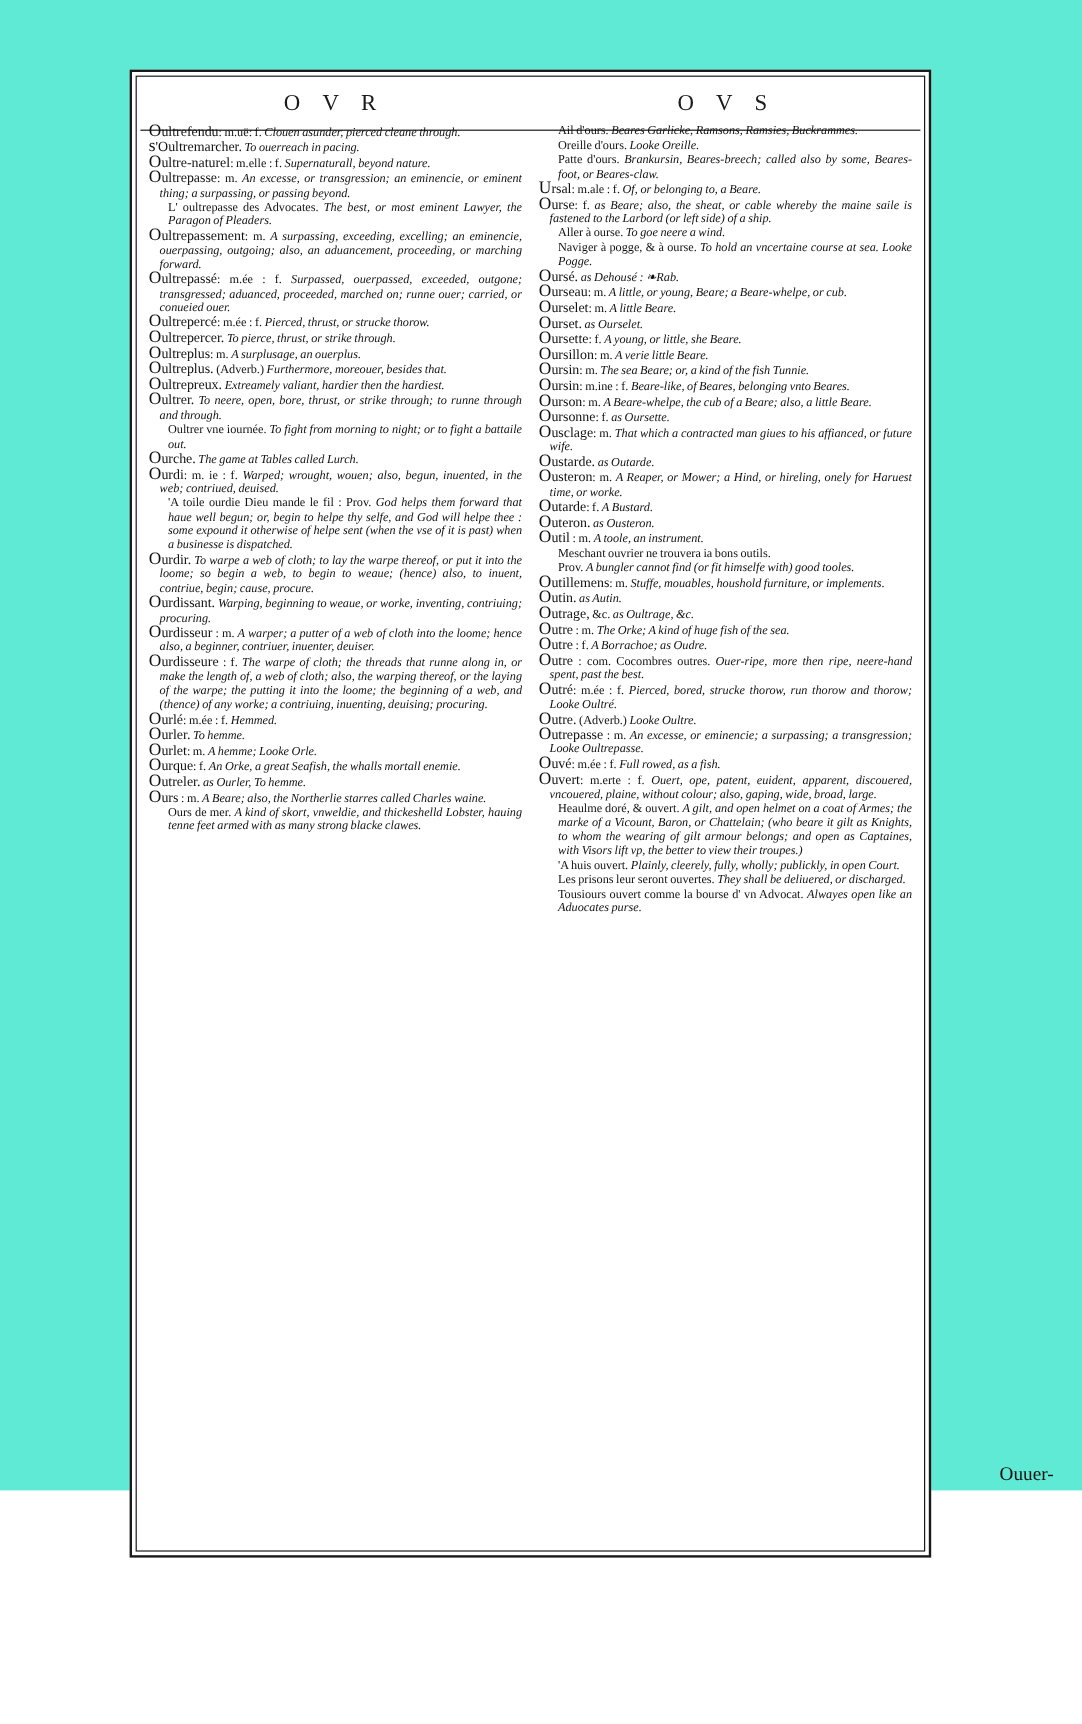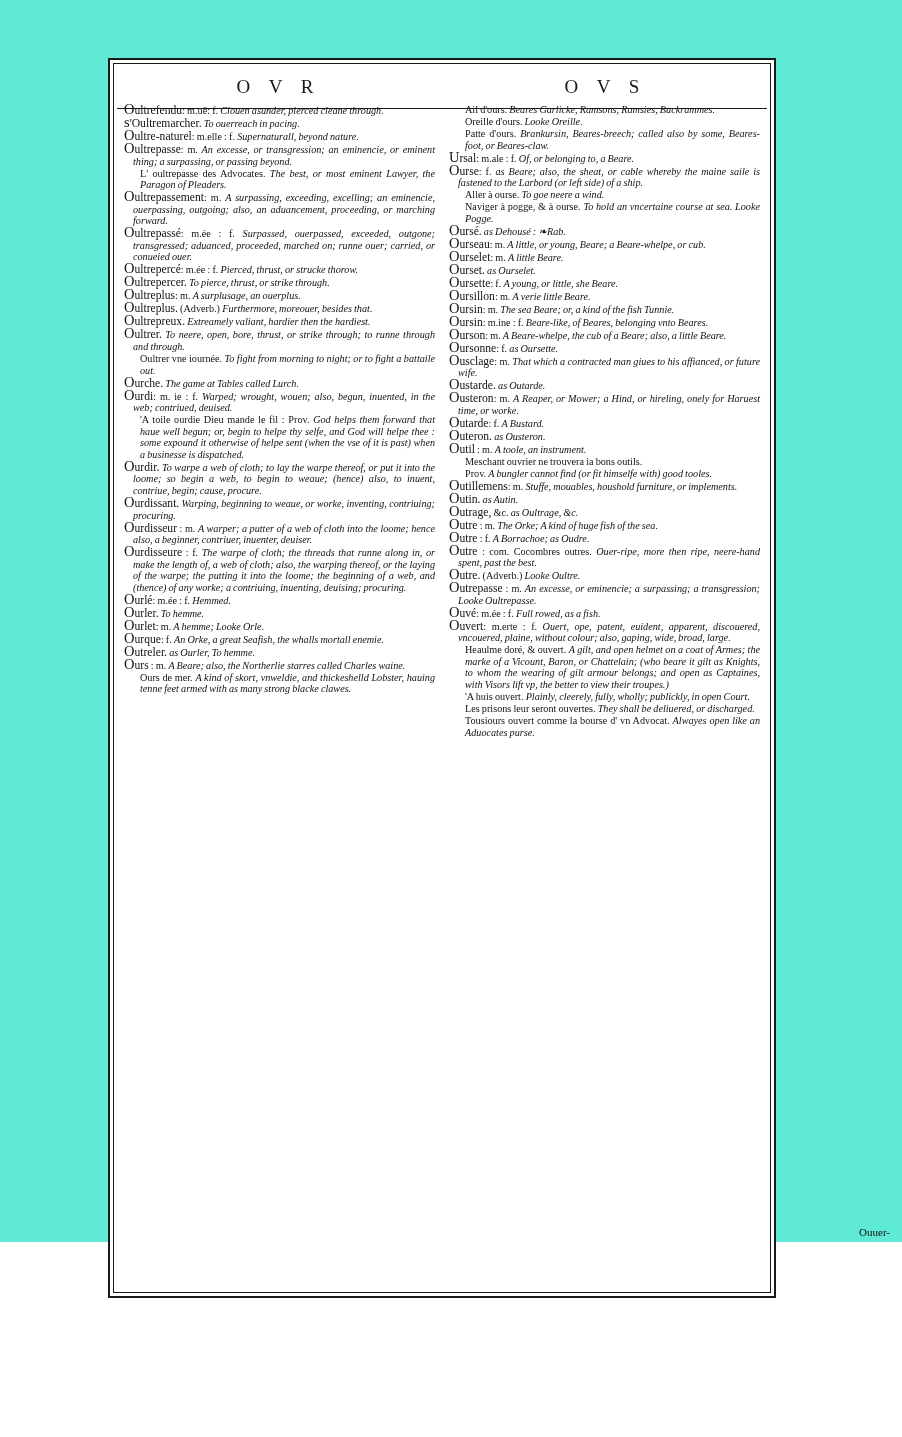--- a/index.html
+++ b/index.html
@@ -100,23 +100,23 @@
     line-height: 10px;
   }
   .it {
     font-style: italic;
   }
   .rom {
     font-style: normal;
   }
   .catch {
     position: absolute;
-    right: 12px;
+    right: 24px;
     bottom: 4px;
-    font-size: 11px;
+    font-size: 16px;
     font-style: normal;
   }
   .colwrap {
     position: relative;
     height: 100%;
   }
 </style>
 </head>
 <body>
 
@@ -190,20 +190,21 @@
             <div class="entry"><span class="hw"><span class="hw-cap">O</span>uteron.</span><span class="rom"> </span><span class="it">as Ousteron.</span></div>
             <div class="entry"><span class="hw"><span class="hw-cap">O</span>util</span><span class="rom"> : m. </span><span class="it">A toole, an instrument.</span></div>
             <div class="entry sub"><span class="rom">Meschant ouvrier ne trouvera ia bons outils.</span></div>
             <div class="entry sub"><span class="rom">Prov. </span><span class="it">A bungler cannot find (or fit himselfe with) good tooles.</span></div>
             <div class="entry"><span class="hw"><span class="hw-cap">O</span>utillemens</span><span class="rom">: m. </span><span class="it">Stuffe, mouables, houshold furniture, or implements.</span></div>
             <div class="entry"><span class="hw"><span class="hw-cap">O</span>utin.</span><span class="rom"> </span><span class="it">as Autin.</span></div>
             <div class="entry"><span class="hw"><span class="hw-cap">O</span>utrage,</span><span class="rom"> &amp;c. </span><span class="it">as Oultrage, &amp;c.</span></div>
             <div class="entry"><span class="hw"><span class="hw-cap">O</span>utre</span><span class="rom"> : m. </span><span class="it">The Orke; A kind of huge fish of the sea.</span></div>
             <div class="entry"><span class="hw"><span class="hw-cap">O</span>utre</span><span class="rom"> : f. </span><span class="it">A Borrachoe; as Oudre.</span></div>
             <div class="entry"><span class="hw"><span class="hw-cap">O</span>utre</span><span class="rom"> : com. </span><span class="rom">Cocombres outres. </span><span class="it">Ouer-ripe, more then ripe, neere-hand spent, past the best.</span></div>
+            <div class="entry"><span class="hw"><span class="hw-cap">O</span>utré</span><span class="rom">: m.ée : f. </span><span class="it">Pierced, bored, strucke thorow, run thorow and thorow; Looke Oultré.</span></div>
             <div class="entry"><span class="hw"><span class="hw-cap">O</span>utre.</span><span class="rom"> (Adverb.) </span><span class="it">Looke Oultre.</span></div>
             <div class="entry"><span class="hw"><span class="hw-cap">O</span>utrepasse</span><span class="rom"> : m. </span><span class="it">An excesse, or eminencie; a surpassing; a transgression; Looke Oultrepasse.</span></div>
             <div class="entry"><span class="hw"><span class="hw-cap">O</span>uvé</span><span class="rom">: m.ée : f. </span><span class="it">Full rowed, as a fish.</span></div>
             <div class="entry"><span class="hw"><span class="hw-cap">O</span>uvert</span><span class="rom">: m.erte : f. </span><span class="it">Ouert, ope, patent, euident, apparent, discouered, vncouered, plaine, without colour; also, gaping, wide, broad, large.</span></div>
             <div class="entry sub"><span class="rom">Heaulme doré, &amp; ouvert. </span><span class="it">A gilt, and open helmet on a coat of Armes; the marke of a Vicount, Baron, or Chattelain; (who beare it gilt as Knights, to whom the wearing of gilt armour belongs; and open as Captaines, with Visors lift vp, the better to view their troupes.)</span></div>
             <div class="entry sub"><span class="rom">'A huis ouvert. </span><span class="it">Plainly, cleerely, fully, wholly; publickly, in open Court.</span></div>
             <div class="entry sub"><span class="rom">Les prisons leur seront ouvertes. </span><span class="it">They shall be deliuered, or discharged.</span></div>
             <div class="entry sub"><span class="rom">Tousiours ouvert comme la bourse d' vn Advocat. </span><span class="it">Alwayes open like an Aduocates purse.</span></div>
           </div>
       </div>

